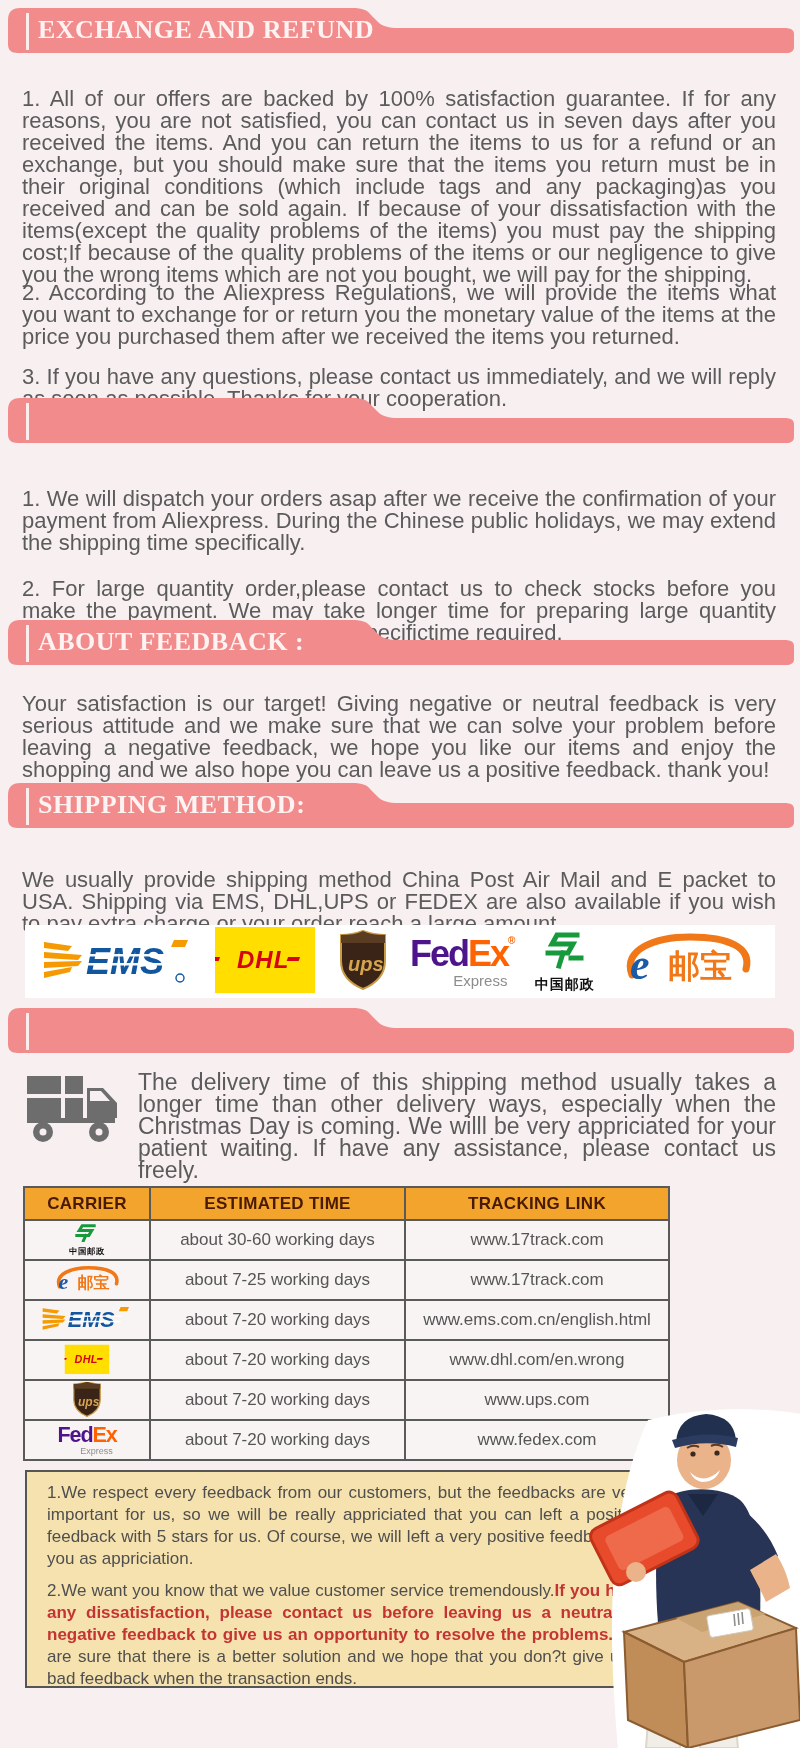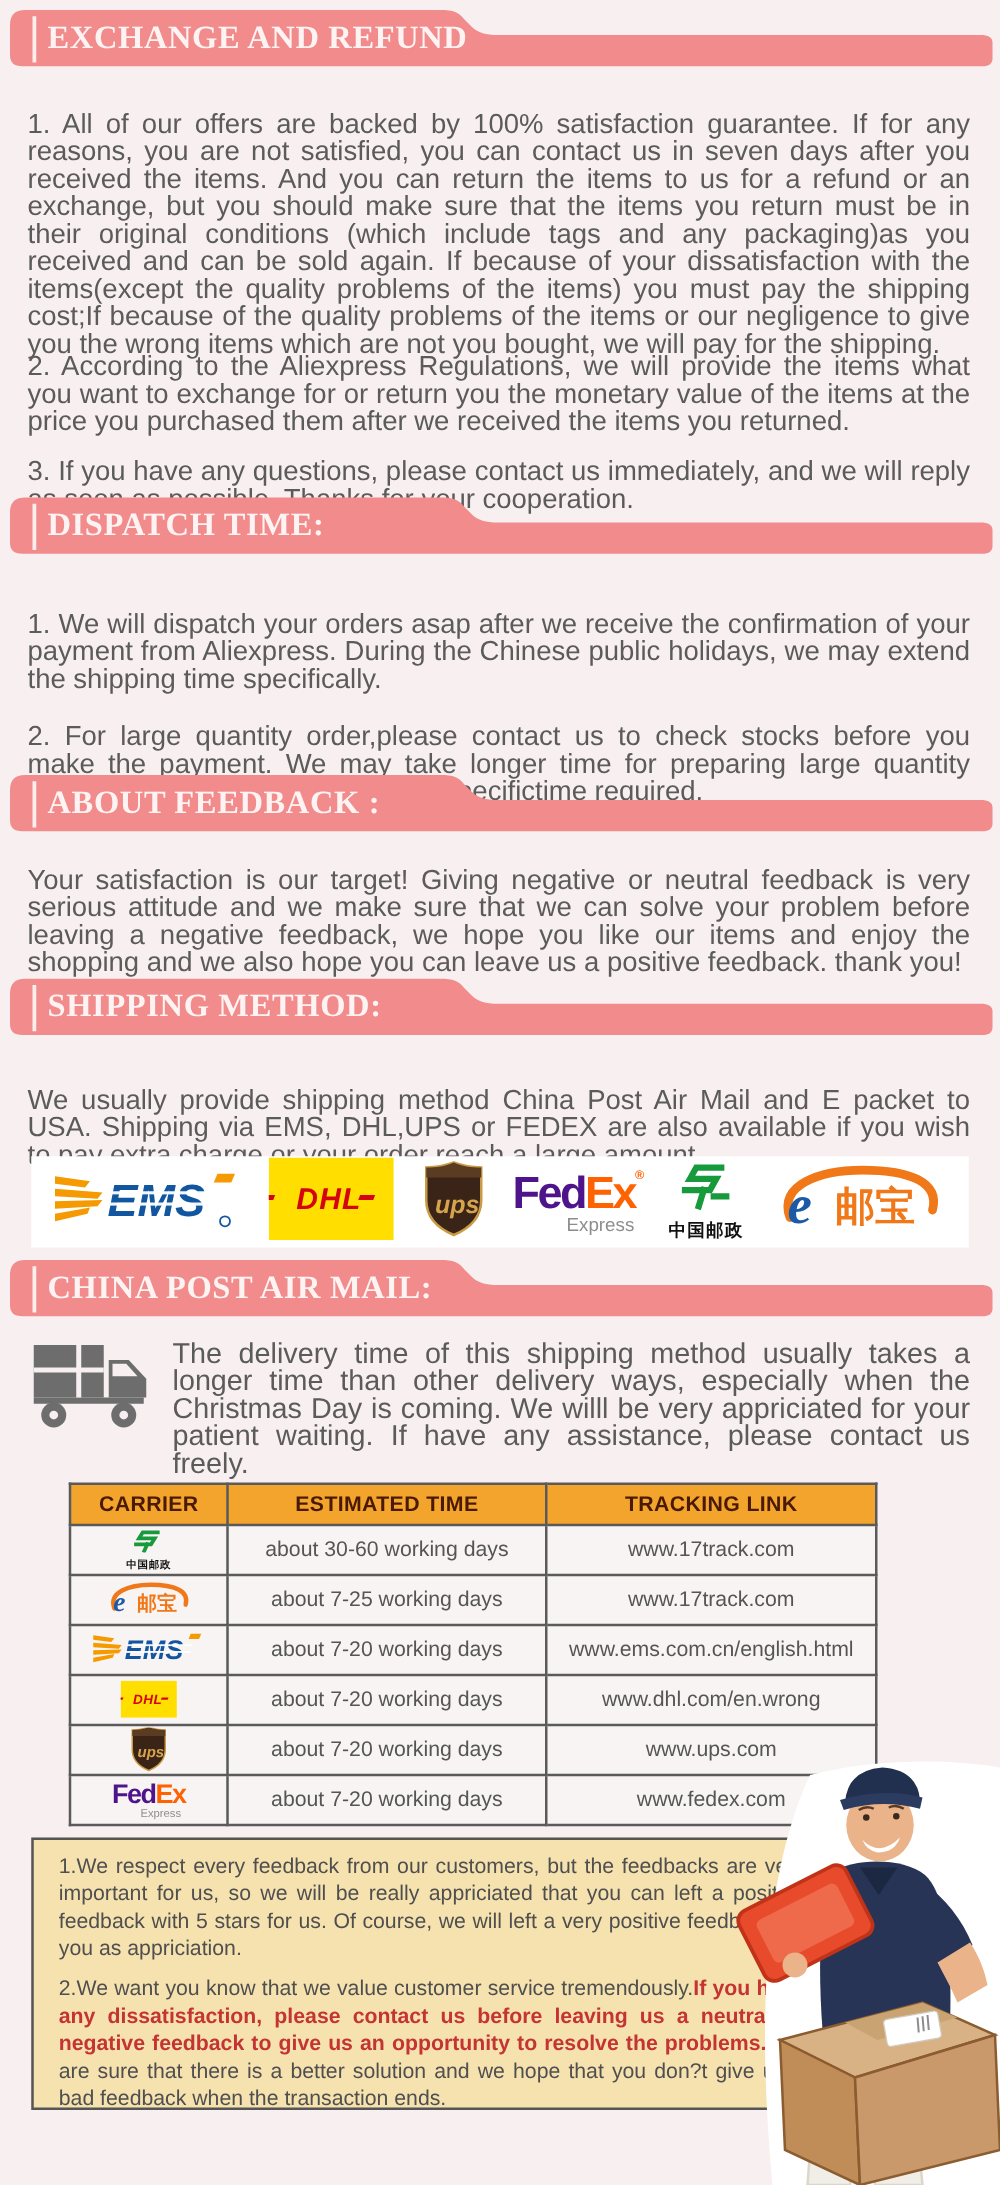--- a/index.html
+++ b/index.html
@@ -34,21 +34,21 @@
   .fedex .express{display:block;text-align:right;color:#8d8d8d;font-size:15px;margin-top:1px;padding-right:6px;}
   .cnpost{display:inline-block;text-align:center;}
   .cnpost .cn-label{display:block;font-size:14px;font-weight:bold;color:#111;margin-top:2px;letter-spacing:1px;}
   
   .truck{position:absolute;left:25px;top:1072px;}
   .cp-note{position:absolute;left:138px;top:1048px;width:638px;font-size:23px;line-height:22px;text-align:justify;}
   
   table.track{
     position:absolute;left:23px;top:1186px;width:645px;
     border-collapse:collapse;table-layout:fixed;
-    font-size:17px;color:#555;margin-left:32px;
+    font-size:17px;color:#555;
   }
   table.track col.c1{width:126px;} table.track col.c2{width:255px;} table.track col.c3{width:264px;}
   table.track th, table.track td{border:2px solid #5a5a5a;text-align:center;vertical-align:middle;}
   table.track th{
     background:#f2a42c;color:#4a1a00;font-weight:bold;font-size:17px;height:29px;letter-spacing:.3px;
   }
   table.track td{height:36px;background:#f9f4f4;}
   .cell-logo{display:flex;align-items:center;justify-content:center;height:36px;overflow:hidden;}
   .scale60{transform:scale(.60);transform-origin:center;}
   .scale50{transform:scale(.50);transform-origin:center;}
@@ -80,21 +80,20 @@
 
   <p class="para" style="top:66px">1. All of our offers are backed by 100% satisfaction guarantee. If for any reasons, you are not satisfied, you can contact us in seven days after you received the items. And you can return the items to us for a refund or an exchange, but you should make sure that the items you return must be in their original conditions (which include tags and any packaging)as you received and can be sold again. If because of your dissatisfaction with the items(except the quality problems of the items) you must pay the shipping cost;If because of the quality problems of the items or our negligence to give you the wrong items which are not you bought, we will pay for the shipping.</p>
   <p class="para" style="top:260px">2. According to the Aliexpress Regulations, we will provide the items what you want to exchange for or return you the monetary value of the items at the price you purchased them after we received the items you returned.</p>
   <p class="para" style="top:344px">3. If you have any questions, please contact us immediately, and we will reply as soon as possible. Thanks for your cooperation.</p>
 
   <div class="banner" style="top:396px">
     <svg width="790" height="48" viewBox="0 0 790 48">
       <path fill="#f28b8b" d="M14,2 L346,2 C357,2 361,4 365,9 L372,16 C376,20 383,22 392,22 L778,22 C785,22 788,24 788,28 L788,41 C788,45 785,47 780,47 L12,47 C5,47 2,44 2,38 L2,14 C2,6 6,2 14,2 Z"></path>
       <rect x="20" y="7" width="3" height="37" fill="#ffffff" opacity="0.85"></rect>
     </svg>
-    <div class="banner-title">DISPATCH TIME:</div>
   </div>
 
   <p class="para" style="top:466px">1. We will dispatch your orders asap after we receive the confirmation of your payment from Aliexpress. During the Chinese public holidays, we may extend the shipping time specifically.</p>
   <p class="para" style="top:556px">2. For large quantity order,please contact us to check stocks before you make the payment. We may take longer time for preparing large quantity orders and we?ll let you know the specifictime required.</p>
 
   <div class="banner" style="top:618px">
     <svg width="790" height="48" viewBox="0 0 790 48">
       <path fill="#f28b8b" d="M14,2 L346,2 C357,2 361,4 365,9 L372,16 C376,20 383,22 392,22 L778,22 C785,22 788,24 788,28 L788,41 C788,45 785,47 780,47 L12,47 C5,47 2,44 2,38 L2,14 C2,6 6,2 14,2 Z"></path>
       <rect x="20" y="7" width="3" height="37" fill="#ffffff" opacity="0.85"></rect>
     </svg>
@@ -173,21 +172,20 @@
         <text x="52" y="46" font-family="Liberation Sans, sans-serif" font-size="32" font-weight="bold" fill="#f07818">邮宝</text>
       </svg>
     </span>
   </div>
 
   <div class="banner" style="top:1006px">
     <svg width="790" height="48" viewBox="0 0 790 48">
       <path fill="#f28b8b" d="M14,2 L346,2 C357,2 361,4 365,9 L372,16 C376,20 383,22 392,22 L778,22 C785,22 788,24 788,28 L788,41 C788,45 785,47 780,47 L12,47 C5,47 2,44 2,38 L2,14 C2,6 6,2 14,2 Z"></path>
       <rect x="20" y="7" width="3" height="37" fill="#ffffff" opacity="0.85"></rect>
     </svg>
-    <div class="banner-title">CHINA POST AIR MAIL:</div>
   </div>
 
   <span class="truck">
     <svg width="102" height="74" viewBox="0 0 102 74">
       <g fill="#6d6d6d">
         <rect x="2" y="4" width="56" height="42"></rect>
         <path d="M62,16 h16 l14,15 v15 h-30 z"></path>
         <rect x="2" y="46" width="88" height="5"></rect>
         <circle cx="18" cy="60" r="10"></circle>
         <circle cx="74" cy="60" r="10"></circle>

